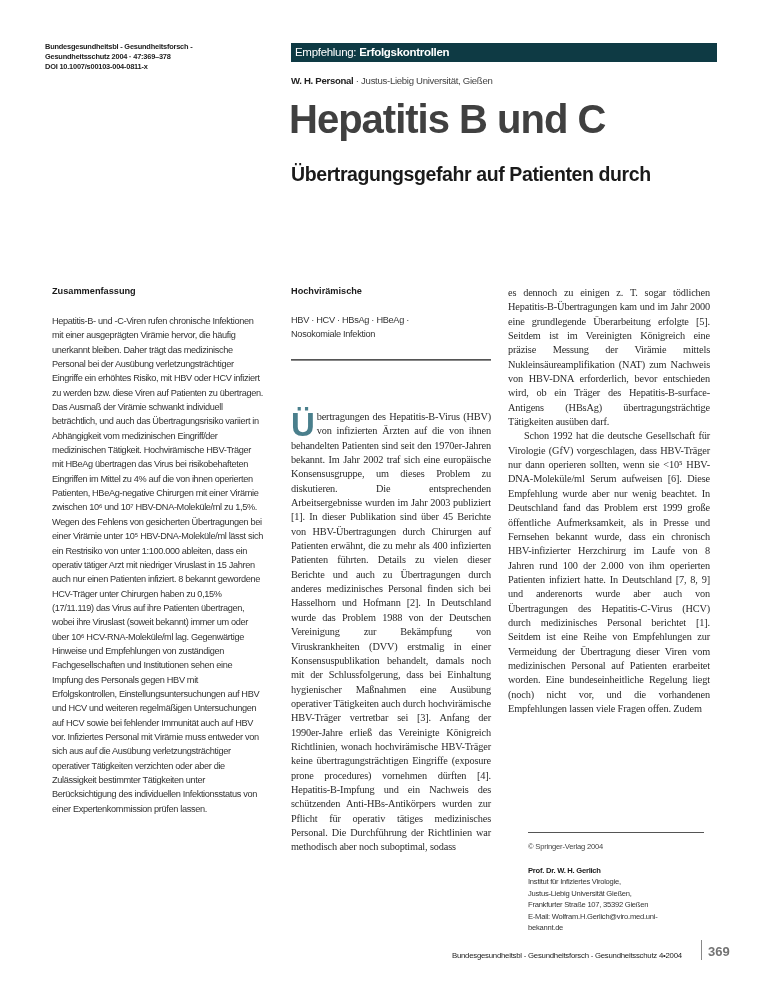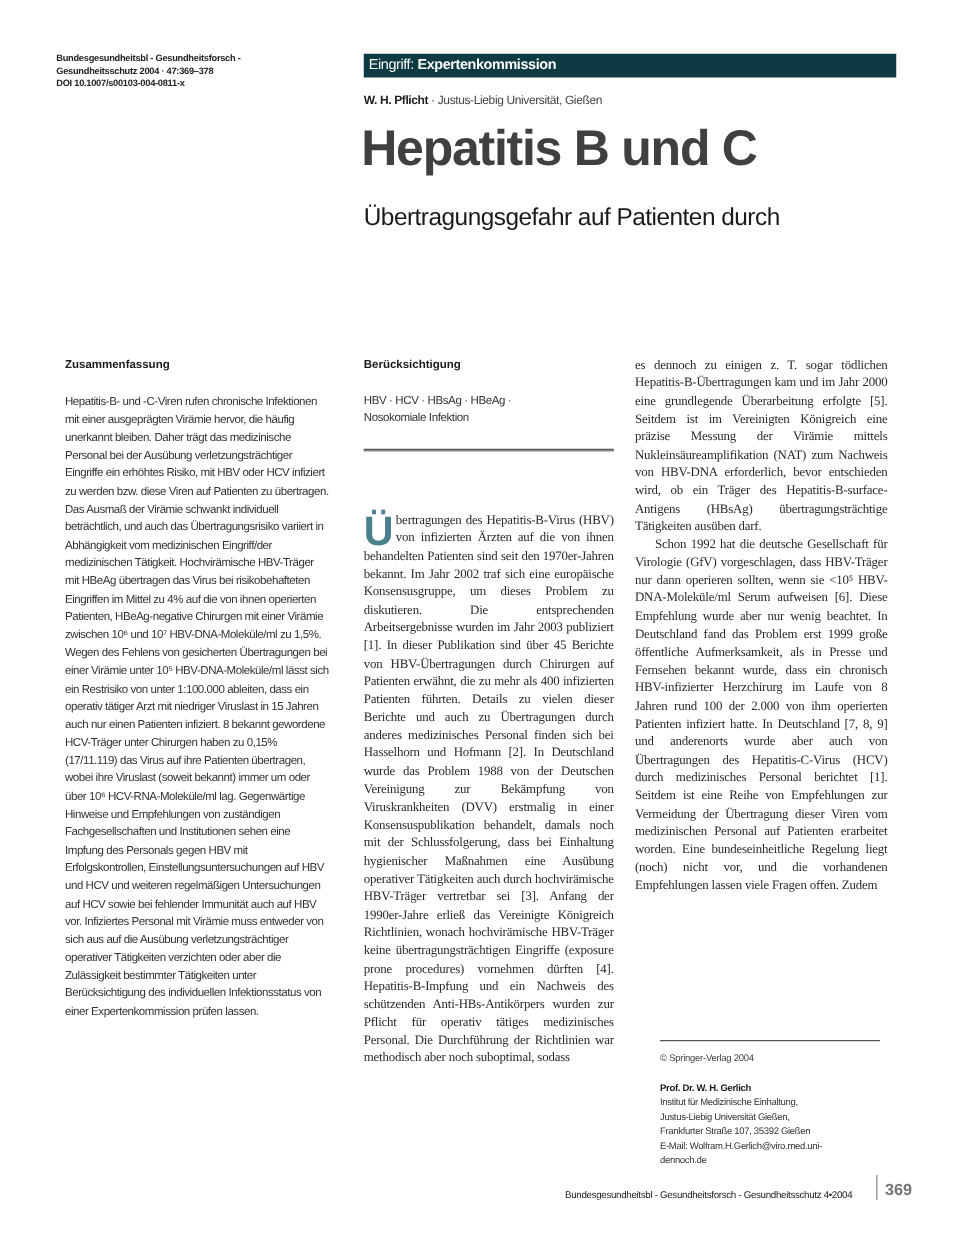--- a/index.html
+++ b/index.html
@@ -13,21 +13,21 @@
   #theme-band { position: absolute; left: 291px; top: 43px; width: 426px; height: 19px; background: #0e3a44; color: #fff; font-size: 11.5px; line-height: 19px; padding-left: 4px; box-sizing: border-box; white-space: nowrap; letter-spacing: -0.3px; }
   #theme-band .lbl { font-weight: normal; }
   #theme-band .val { font-weight: bold; }
 
   #author-line { position: absolute; left: 291px; top: 75px; font-size: 9.6px; white-space: nowrap; letter-spacing: -0.3px; color: #222; }
   #author-line .name { font-weight: bold; }
   #author-line .aff { color: #444; }
 
   #main-title { position: absolute; left: 289px; top: 94px; margin: 0; font-size: 40px; line-height: 50px; font-weight: bold; color: #4a7f8c; letter-spacing: -1px; white-space: nowrap; }
 
-  #subtitle { position: absolute; left: 291px; top: 160px; margin: 0; font-size: 19.5px; line-height: 28px; font-weight: normal; color: #1a1a1a; letter-spacing: -0.4px; width: 440px; }
+  #subtitle { position: absolute; left: 291px; top: 160px; margin: 0; font-size: 19.5px; line-height: 28px; font-weight: bold; color: #1a1a1a; letter-spacing: -0.4px; width: 440px; }
 
   
   #abstract { position: absolute; left: 52px; top: 286px; width: 212px; }
   #abstract h2 { margin: 0 0 18px 0; font-size: 9.2px; font-weight: bold; color: #1a1a1a; }
   #abstract p { margin: 0; font-size: 9.2px; line-height: 14.35px; color: #333; letter-spacing: -0.35px; }
 
   
   #keywords { position: absolute; left: 291px; top: 286px; width: 200px; }
   #keywords h2 { margin: 0 0 18px 0; font-size: 9.2px; font-weight: bold; color: #1a1a1a; }
   #keywords .kw { font-size: 9.2px; line-height: 13.5px; color: #333; letter-spacing: -0.3px; }
@@ -55,61 +55,61 @@
 </head>
 <body>
 
 <div id="citation" class="sans">
   <div>Bundesgesundheitsbl - Gesundheitsforsch -</div>
   <div>Gesundheitsschutz  2004 · 47:369–378</div>
   <div>DOI 10.1007/s00103-004-0811-x</div>
 </div>
 
 <div id="theme-band" class="sans" style="background: rgb(14, 58, 68);">
-  <span class="lbl">Eingriff: </span><span class="val">Expertenkommission</span>
+  <span class="lbl">Empfehlung: </span><span class="val">Erfolgskontrollen</span>
 </div>
 
 <div id="author-line" class="sans">
-  <span class="name">W. H. Pflicht</span><span class="aff"> · </span><span class="aff">Justus-Liebig Universität, Gießen</span>
+  <span class="name">W. H. Personal</span><span class="aff"> · </span><span class="aff">Justus-Liebig Universität, Gießen</span>
 </div>
 
 <h1 id="main-title" class="sans" style="color: #404040;">Hepatitis B und C</h1>
 
 <h2 id="subtitle" class="sans">
   <span>Übertragungsgefahr auf Patienten durch</span><br>
 </h2>
 
 <section id="abstract" class="sans">
   <h2>Zusammenfassung</h2>
   <p>Hepatitis-B- und -C-Viren rufen chronische Infektionen mit einer ausgeprägten Virämie hervor, die häufig unerkannt bleiben. Daher trägt das medizinische Personal bei der Ausübung verletzungsträchtiger Eingriffe ein erhöhtes Risiko, mit HBV oder HCV infiziert zu werden bzw. diese Viren auf Patienten zu übertragen. Das Ausmaß der Virämie schwankt individuell beträchtlich, und auch das Übertragungsrisiko variiert in Abhängigkeit vom medizinischen Eingriff/der medizinischen Tätigkeit. Hochvirämische HBV-Träger mit HBeAg übertragen das Virus bei risikobehafteten Eingriffen im Mittel zu 4% auf die von ihnen operierten Patienten, HBeAg-negative Chirurgen mit einer Virämie zwischen 10⁶ und 10⁷ HBV-DNA-Moleküle/ml zu 1,5%. Wegen des Fehlens von gesicherten Übertragungen bei einer Virämie unter 10⁵ HBV-DNA-Moleküle/ml lässt sich ein Restrisiko von unter 1:100.000 ableiten, dass ein operativ tätiger Arzt mit niedriger Viruslast in 15 Jahren auch nur einen Patienten infiziert. 8 bekannt gewordene HCV-Träger unter Chirurgen haben zu 0,15% (17/11.119) das Virus auf ihre Patienten übertragen, wobei ihre Viruslast (soweit bekannt) immer um oder über 10⁶ HCV-RNA-Moleküle/ml lag. Gegenwärtige Hinweise und Empfehlungen von zuständigen Fachgesellschaften und Institutionen sehen eine Impfung des Personals gegen HBV mit Erfolgskontrollen, Einstellungsuntersuchungen auf HBV und HCV und weiteren regelmäßigen Untersuchungen auf HCV sowie bei fehlender Immunität auch auf HBV vor. Infiziertes Personal mit Virämie muss entweder von sich aus auf die Ausübung verletzungsträchtiger operativer Tätigkeiten verzichten oder aber die Zulässigkeit bestimmter Tätigkeiten unter Berücksichtigung des individuellen Infektionsstatus von einer Expertenkommission prüfen lassen.</p>
 </section>
 
 <section id="keywords" class="sans">
-  <h2>Berücksichtigung</h2>
+  <h2>Hochvirämische</h2>
   <div class="kw">HBV · HCV · HBsAg · HBeAg ·</div>
   <div class="kw">Nosokomiale Infektion</div>
 </section>
 <div id="kw-rule"></div>
 
 <section id="body-col2">
   <p class="body-text serif"><span id="dropcap" style="color: rgb(74, 127, 140);">Ü</span><span>bertragungen des Hepatitis-B-Virus (HBV) von infizierten Ärzten auf die von ihnen behandelten Patienten sind seit den 1970er-Jahren bekannt. Im Jahr 2002 traf sich eine europäische Konsensusgruppe, um dieses Problem zu diskutieren. Die entsprechenden Arbeitsergebnisse wurden im Jahr 2003 publiziert [1]. In dieser Publikation sind über 45 Berichte von HBV-Übertragungen durch Chirurgen auf Patienten erwähnt, die zu mehr als 400 infizierten Patienten führten. Details zu vielen dieser Berichte und auch zu Übertragungen durch anderes medizinisches Personal finden sich bei Hasselhorn und Hofmann [2]. In Deutschland wurde das Problem 1988 von der Deutschen Vereinigung zur Bekämpfung von Viruskrankheiten (DVV) erstmalig in einer Konsensuspublikation behandelt, damals noch mit der Schlussfolgerung, dass bei Einhaltung hygienischer Maßnahmen eine Ausübung operativer Tätigkeiten auch durch hochvirämische HBV-Träger vertretbar sei [3]. Anfang der 1990er-Jahre erließ das Vereinigte Königreich Richtlinien, wonach hochvirämische HBV-Träger keine übertragungsträchtigen Eingriffe (exposure prone procedures) vornehmen dürften [4]. Hepatitis-B-Impfung und ein Nachweis des schützenden Anti-HBs-Antikörpers wurden zur Pflicht für operativ tätiges medizinisches Personal. Die Durchführung der Richtlinien war methodisch aber noch suboptimal, sodass</span></p>
 </section>
 
 <section id="body-col3">
   <p class="body-text serif">es dennoch zu einigen z. T. sogar tödlichen Hepatitis-B-Übertragungen kam und im Jahr 2000 eine grundlegende Überarbeitung erfolgte [5]. Seitdem ist im Vereinigten Königreich eine präzise Messung der Virämie mittels Nukleinsäureamplifikation (NAT) zum Nachweis von HBV-DNA erforderlich, bevor entschieden wird, ob ein Träger des Hepatitis-B-surface-Antigens (HBsAg) übertragungsträchtige Tätigkeiten ausüben darf.</p>
   <p class="body-text serif indent">Schon 1992 hat die deutsche Gesellschaft für Virologie (GfV) vorgeschlagen, dass HBV-Träger nur dann operieren sollten, wenn sie &lt;10⁵ HBV-DNA-Moleküle/ml Serum aufweisen [6]. Diese Empfehlung wurde aber nur wenig beachtet. In Deutschland fand das Problem erst 1999 große öffentliche Aufmerksamkeit, als in Presse und Fernsehen bekannt wurde, dass ein chronisch HBV-infizierter Herzchirurg im Laufe von 8 Jahren rund 100 der 2.000 von ihm operierten Patienten infiziert hatte. In Deutschland [7, 8, 9] und anderenorts wurde aber auch von Übertragungen des Hepatitis-C-Virus (HCV) durch medizinisches Personal berichtet [1]. Seitdem ist eine Reihe von Empfehlungen zur Vermeidung der Übertragung dieser Viren vom medizinischen Personal auf Patienten erarbeitet worden. Eine bundeseinheitliche Regelung liegt (noch) nicht vor, und die vorhandenen Empfehlungen lassen viele Fragen offen. Zudem</p>
 </section>
 
 <div id="copyright-rule"></div>
 <div id="copyright" class="sans">© Springer-Verlag 2004</div>
 
 <div id="correspondence" class="sans">
   <div class="name">Prof. Dr. W. H. Gerlich</div>
-  <div>Institut für Medizinische Einhaltung,</div>
+  <div>Institut für Infiziertes Virologie,</div>
   <div>Justus-Liebig Universität Gießen,</div>
   <div>Frankfurter Straße 107, 35392  Gießen</div>
   <div>E-Mail: Wolfram.H.Gerlich@viro.med.uni-</div>
-  <div>dennoch.de</div>
+  <div>bekannt.de</div>
 </div>
 
 <div id="footer" class="sans">Bundesgesundheitsbl - Gesundheitsforsch - Gesundheitsschutz 4•2004</div>
 <div id="footer-sep"></div>
 <div id="page-number" class="sans">369</div>
 
 </body></html>

